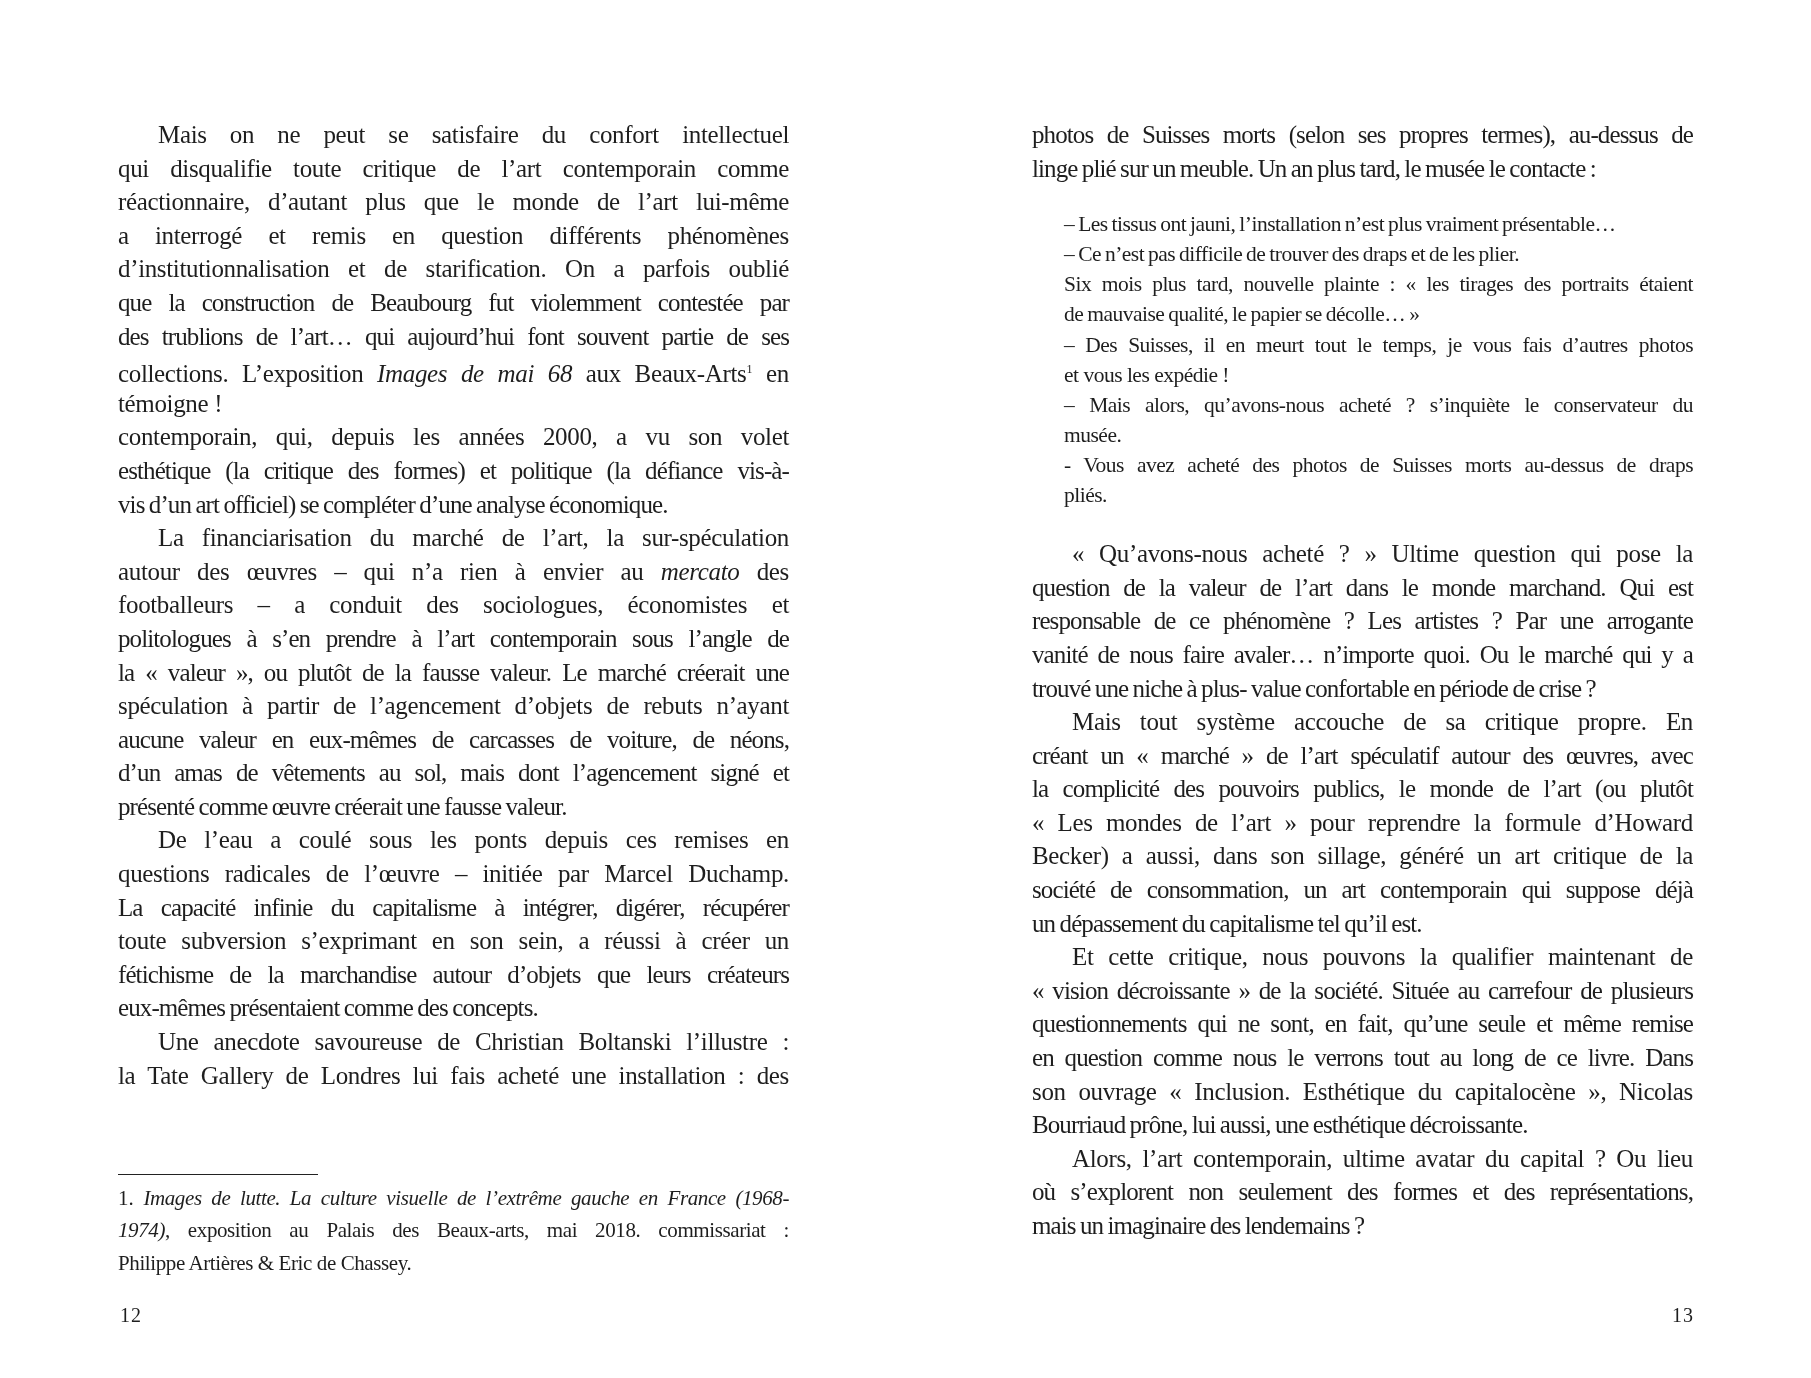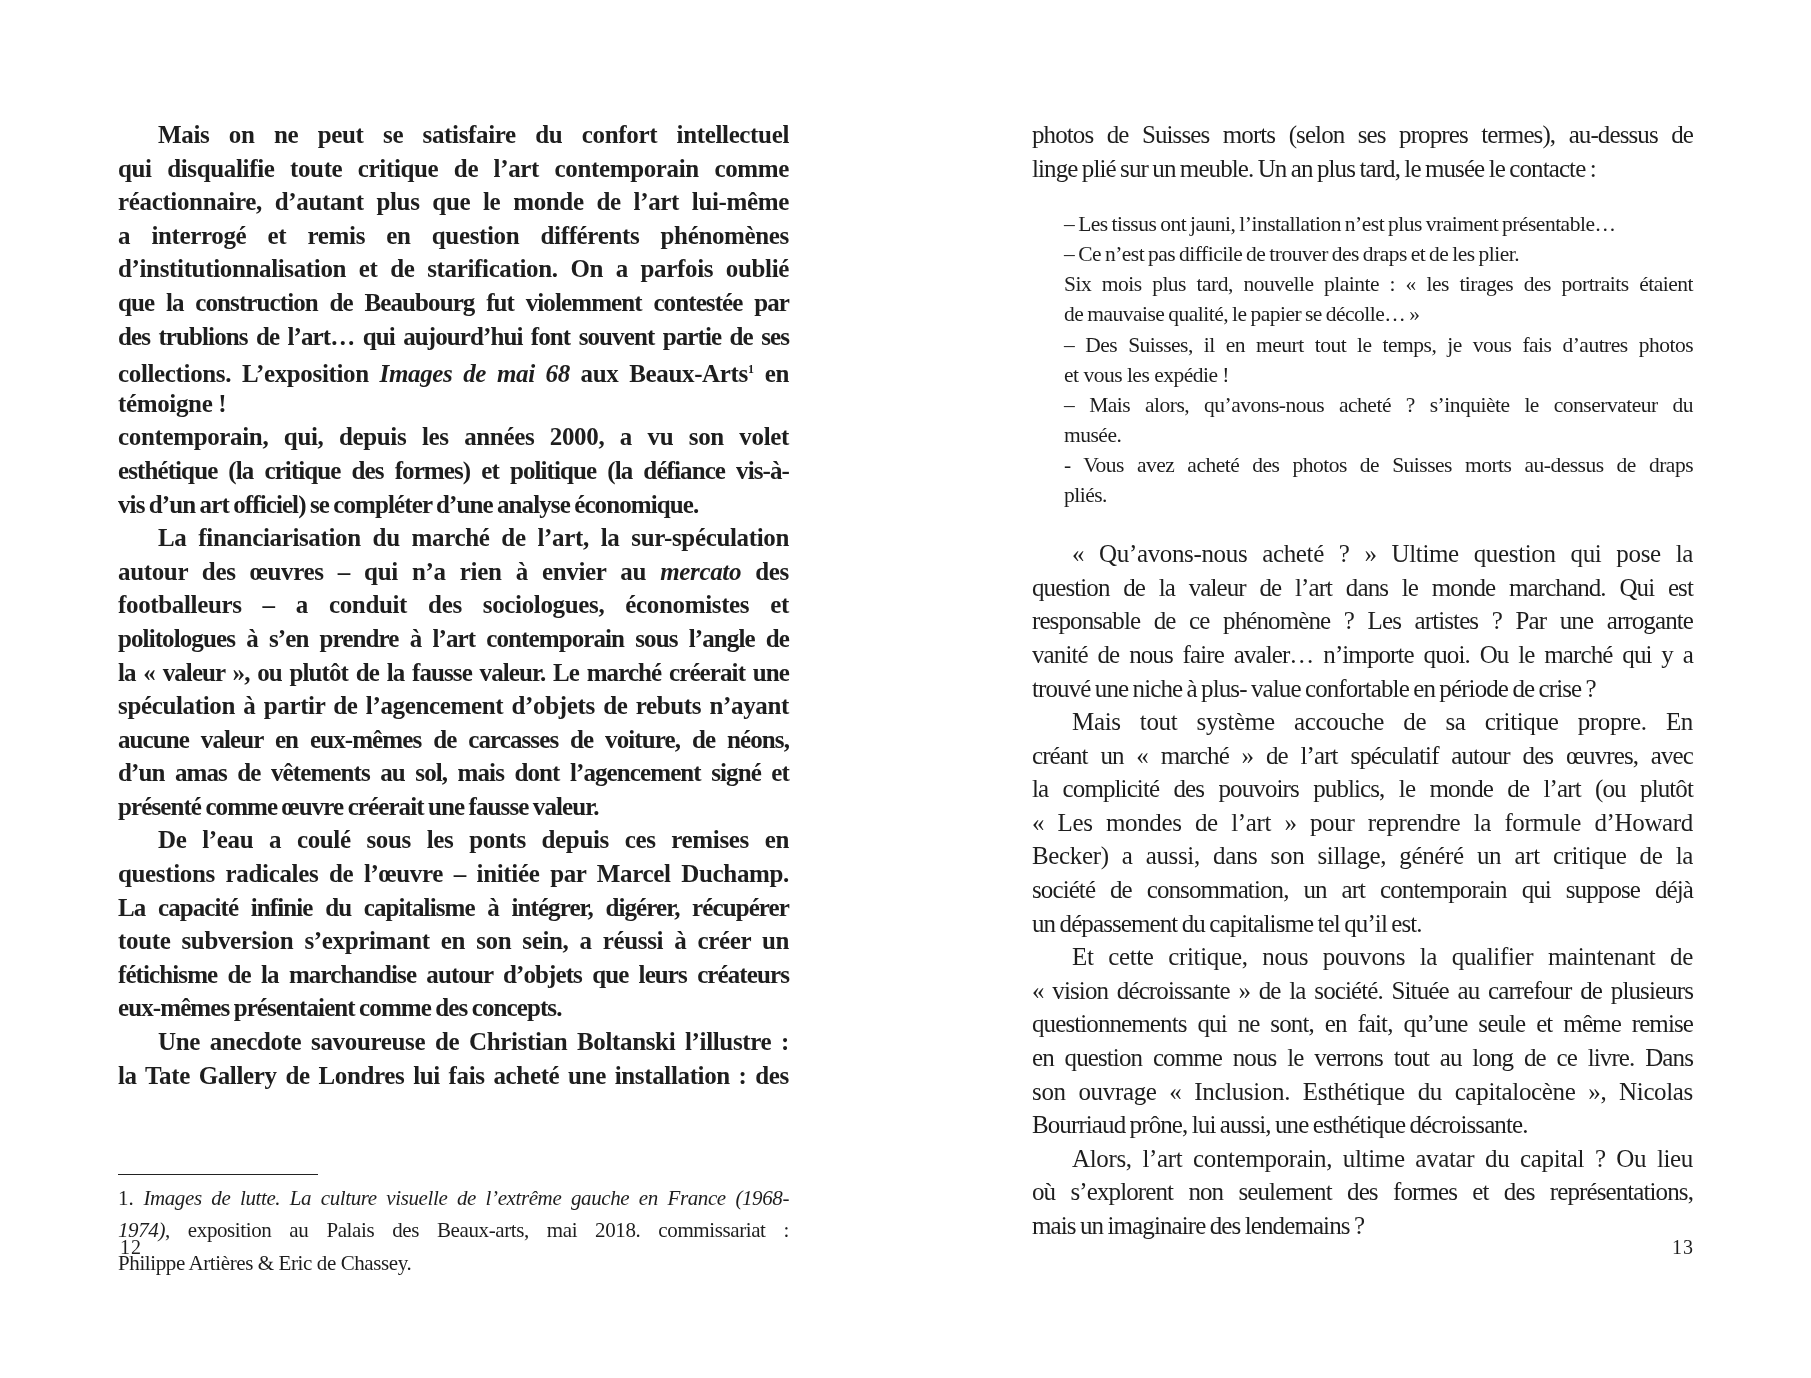--- a/index.html
+++ b/index.html
@@ -6,21 +6,21 @@
   body {
     width: 1811px; height: 1378px; position: relative; overflow: hidden;
     font-family: "Liberation Serif", "DejaVu Serif", serif;
     color: #1e1e1e;
   }
   .page { position: absolute; top: 0; height: 1378px; }
   .page-left { left: 0; width: 905px; }
   .page-right { left: 905px; width: 906px; }
 
   .col { position: absolute; }
-  .col-left { left: 118px; width: 671px; top: 118px; font-weight: bold; }
+  .col-left { left: 118px; width: 671px; top: 118px; }
   .col-right { left: 127px; width: 661px; top: 118px; }
 
   .line {
     display: block;
     height: 33.6px;
     line-height: 33.6px;
     font-size: 25px;
     white-space: nowrap;
     text-align: justify;
     text-align-last: justify;
@@ -43,21 +43,21 @@
     position: absolute; left: 118px; top: 1174px; width: 200px; height: 0;
     border-top: 1.3px solid #222;
   }
   .footnote { position: absolute; left: 118px; top: 1182px; width: 671px; }
   .footnote .line {
     font-size: 21px; height: 32.3px; line-height: 32.3px; letter-spacing: -0.4px;
   }
   .footnote .fn-num { letter-spacing: 0; }
 
   .pagenum {
-    position: absolute; top: 1236px; font-size: 20px; letter-spacing: 1px;
+    position: absolute; top: 1304px; font-size: 20px; letter-spacing: 1px;
     font-variant: small-caps;
   }
   .pagenum-left { left: 120px; }
   .pagenum-right { left: 767px; }
 </style>
 </head>
 <body>
 
 <div class="page page-left">
   <div class="col col-left" id="left-body">

